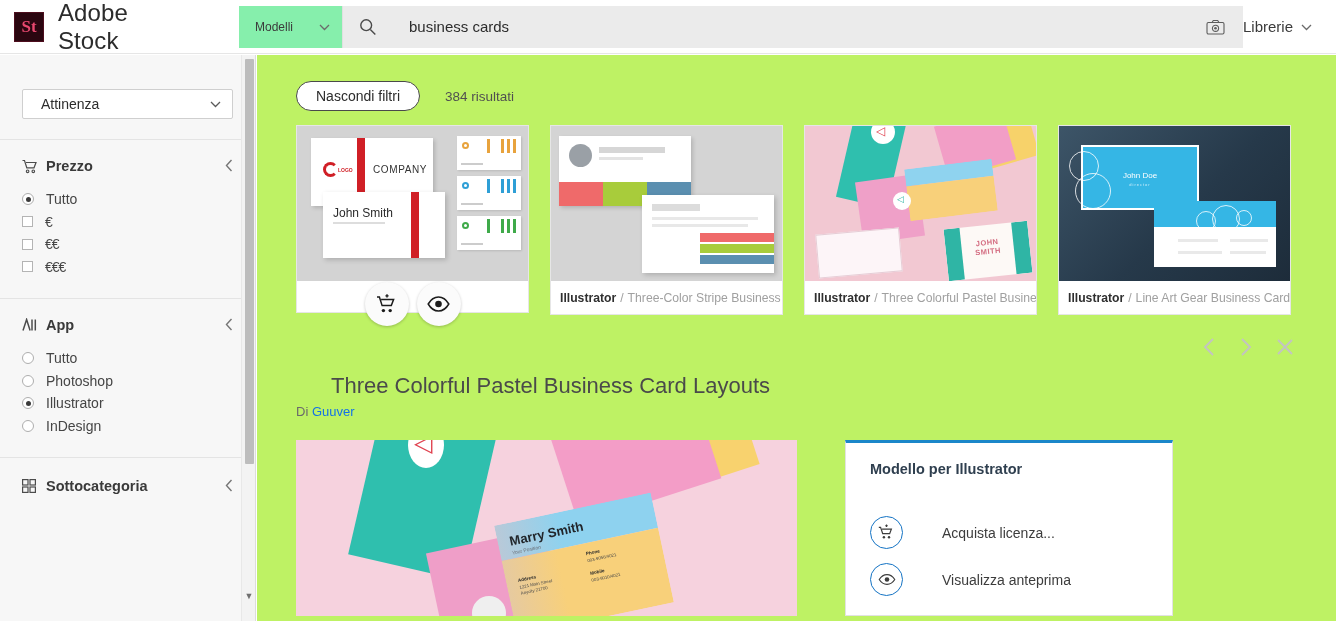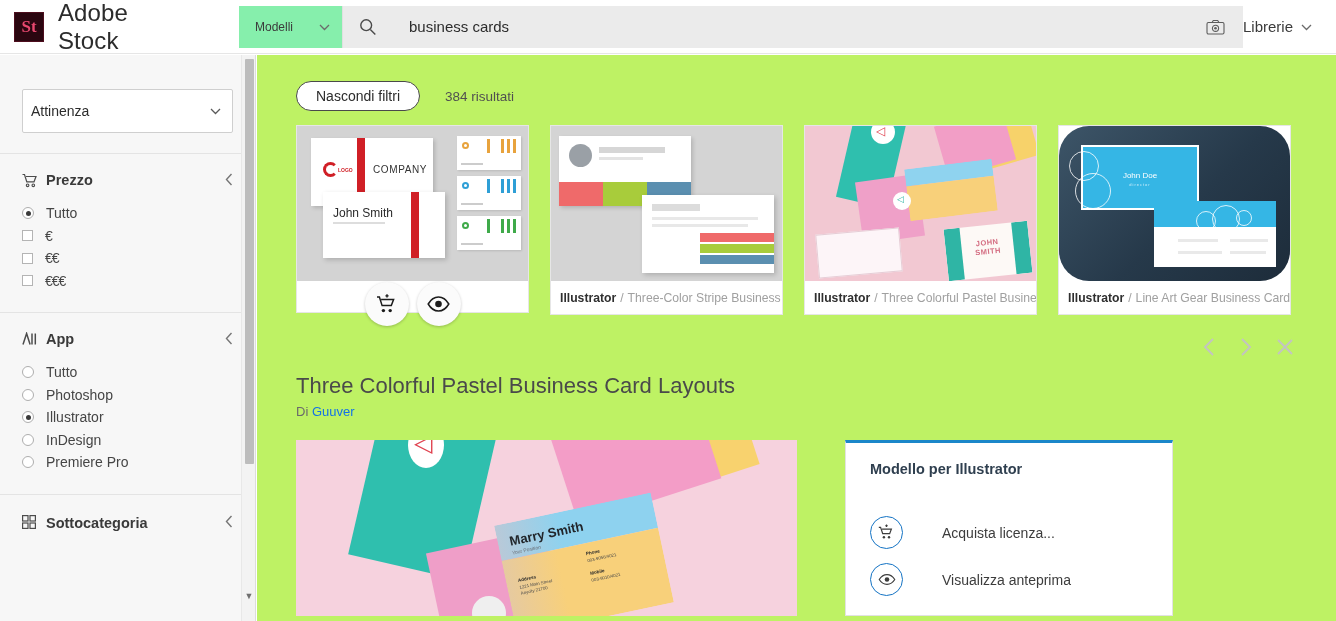--- a/index.html
+++ b/index.html
@@ -71,24 +71,24 @@
   .sb-head {
     display: flex; align-items: center; justify-content: space-between;
     cursor: pointer;
   }
   .sb-head-left { display: flex; align-items: center; gap: 9px; }
   .sb-title { font-size: 14.5px; font-weight: bold; color: #3a3a3a; }
   .sb-collapse { color: #767676; font-size: 15px; line-height: 1; }
   .sb-ico { width: 15px; height: 15px; color: #4c4c4c; display: block; }
 
   .dropdown {
-    margin-top: 16px; height: 44px; background: #fff;
+    margin-top: 16px; height: 30px; background: #fff;
     border: 1px solid #cfcfcf; border-radius: 2px;
     display: flex; align-items: center; justify-content: space-between;
-    padding: 0 11px 0 8px; font-size: 14px; color: #2c2c2c; cursor: pointer;
+    padding: 0 11px 0 18px; font-size: 14px; color: #2c2c2c; cursor: pointer;
   }
   .dropdown .chev { color: #5a5a5a; font-size: 12px; }
 
   .opt-list { margin-top: 14px; }
   .opt {
     display: flex; align-items: center; gap: 12px;
     height: 22.5px; font-size: 14px; color: #454545; cursor: pointer;
   }
   .radio {
     width: 12px; height: 12px; border-radius: 50%;
@@ -165,21 +165,21 @@
 
   
   .navrow {
     display: flex; justify-content: flex-end; align-items: center;
     gap: 23px; padding: 22px 42px 0 0; color: #c3c3c3;
   }
   .navrow div { cursor: pointer; line-height: 1; }
 
   
   .detail { padding: 13px 0 0 39px; }
-  .detail-title { font-size: 22px; color: #4a4a4a; font-weight: 400; }
+  .detail-title { font-size: 22px; color: #4a4a4a; font-weight: 400; margin-left: 35px; }
   .detail-by { margin-top: 5px; font-size: 13px; color: #6a6a6a; }
   .detail-by a { color: #1473e6; text-decoration: none; cursor: pointer; }
 
   .detail-body { display: flex; gap: 48px; padding: 21px 0 0 39px; }
   .big-preview {
     width: 501px; height: 176px; position: relative; overflow: hidden;
     background: #f6d4dd;
   }
   .panel {
     width: 328px; background: #fff; border: 1px solid #e2e2e2;
@@ -250,21 +250,21 @@
   .t3 .jcard { position: absolute; right: 6px; bottom: 4px; width: 84px; height: 52px; background: #fdf9f6; transform: rotate(-6deg); overflow: hidden; }
   .t3 .jcard .lt { position: absolute; left: 0; top: 0; width: 16px; height: 100%; background: #2fb5a5; }
   .t3 .jcard .rt { position: absolute; right: 0; top: 0; width: 16px; height: 100%; background: #2fb5a5; }
   .t3 .jcard .t { position: absolute; left: 0; right: 0; top: 13px; text-align: center; font-size: 7.5px; font-weight: bold; color: #d46d82; letter-spacing: .5px; line-height: 1.25; }
   .t3 .bubble { position: absolute; left: 66px; top: -6px; width: 24px; height: 24px; border-radius: 50%; background: #fff; }
   .t3 .bubble::after { content: "◁"; position: absolute; left: 5px; top: 4px; font-size: 12px; color: #e0414f; }
   .t3 .bub2 { position: absolute; left: 88px; top: 66px; width: 18px; height: 18px; border-radius: 50%; background: #fff; }
   .t3 .bub2::after { content: "◁"; position: absolute; left: 4px; top: 2px; font-size: 9px; color: #2fb5a5; }
 
   .t4 { width: 100%; height: 100%; position: relative;
-        background: linear-gradient(135deg,#3d5568 0%,#26394a 55%,#1d2c3a 100%); border-radius: 30px; }
+        background: linear-gradient(135deg,#3d5568 0%,#26394a 55%,#1d2c3a 100%); }
   .t4 .cA { position: absolute; left: 22px; top: 19px; width: 118px; height: 65px; background: #35b6e5; border: 2px solid #fff; }
   .t4 .cA .nm { position: absolute; left: 0; right: 0; top: 24px; text-align: center; font-size: 8px; color: #fff; }
   .t4 .cA .sub { position: absolute; left: 0; right: 0; top: 35px; text-align: center; font-size: 4px; color: #cfeefb; letter-spacing: 1px; }
   .t4 .gear { position: absolute; border: 1.4px solid rgba(255,255,255,.8); border-radius: 50%; }
   .t4 .cB { position: absolute; right: 14px; bottom: 14px; width: 122px; height: 66px; background: #fff; }
   .t4 .cB .top { height: 26px; background: #35b6e5; position: relative; overflow: hidden; }
   .t4 .cB .ln { position: absolute; height: 3px; background: #e9e9e9; }
 
   .bp { width: 100%; height: 100%; background: #f6d2de; position: relative; overflow: hidden; }
   .bp .teal { position: absolute; left: 72px; top: -60px; width: 118px; height: 190px; background: #2fbfae; transform: rotate(13deg); }
@@ -410,24 +410,20 @@
         <span class="radio"></span>
         <span>Photoshop</span>
       </div>
       <div class="opt">
         <span class="radio on"></span>
         <span>Illustrator</span>
       </div>
       <div class="opt">
         <span class="radio"></span>
         <span>InDesign</span>
-      </div>
-      <div class="opt">
-        <span class="radio"></span>
-        <span>Premiere Pro</span>
       </div>
     </div>
   </div>
 
   <div class="sb-section" style="border-bottom:none;padding-top:20px;">
     <div class="sb-head">
       <div class="sb-head-left">
         <span class="sb-ico">
           <svg width="14" height="14" viewBox="0 0 14 14">
             <rect x="0.6" y="0.6" width="5.4" height="5.4" fill="none" stroke="currentColor" stroke-width="1.2"></rect>

